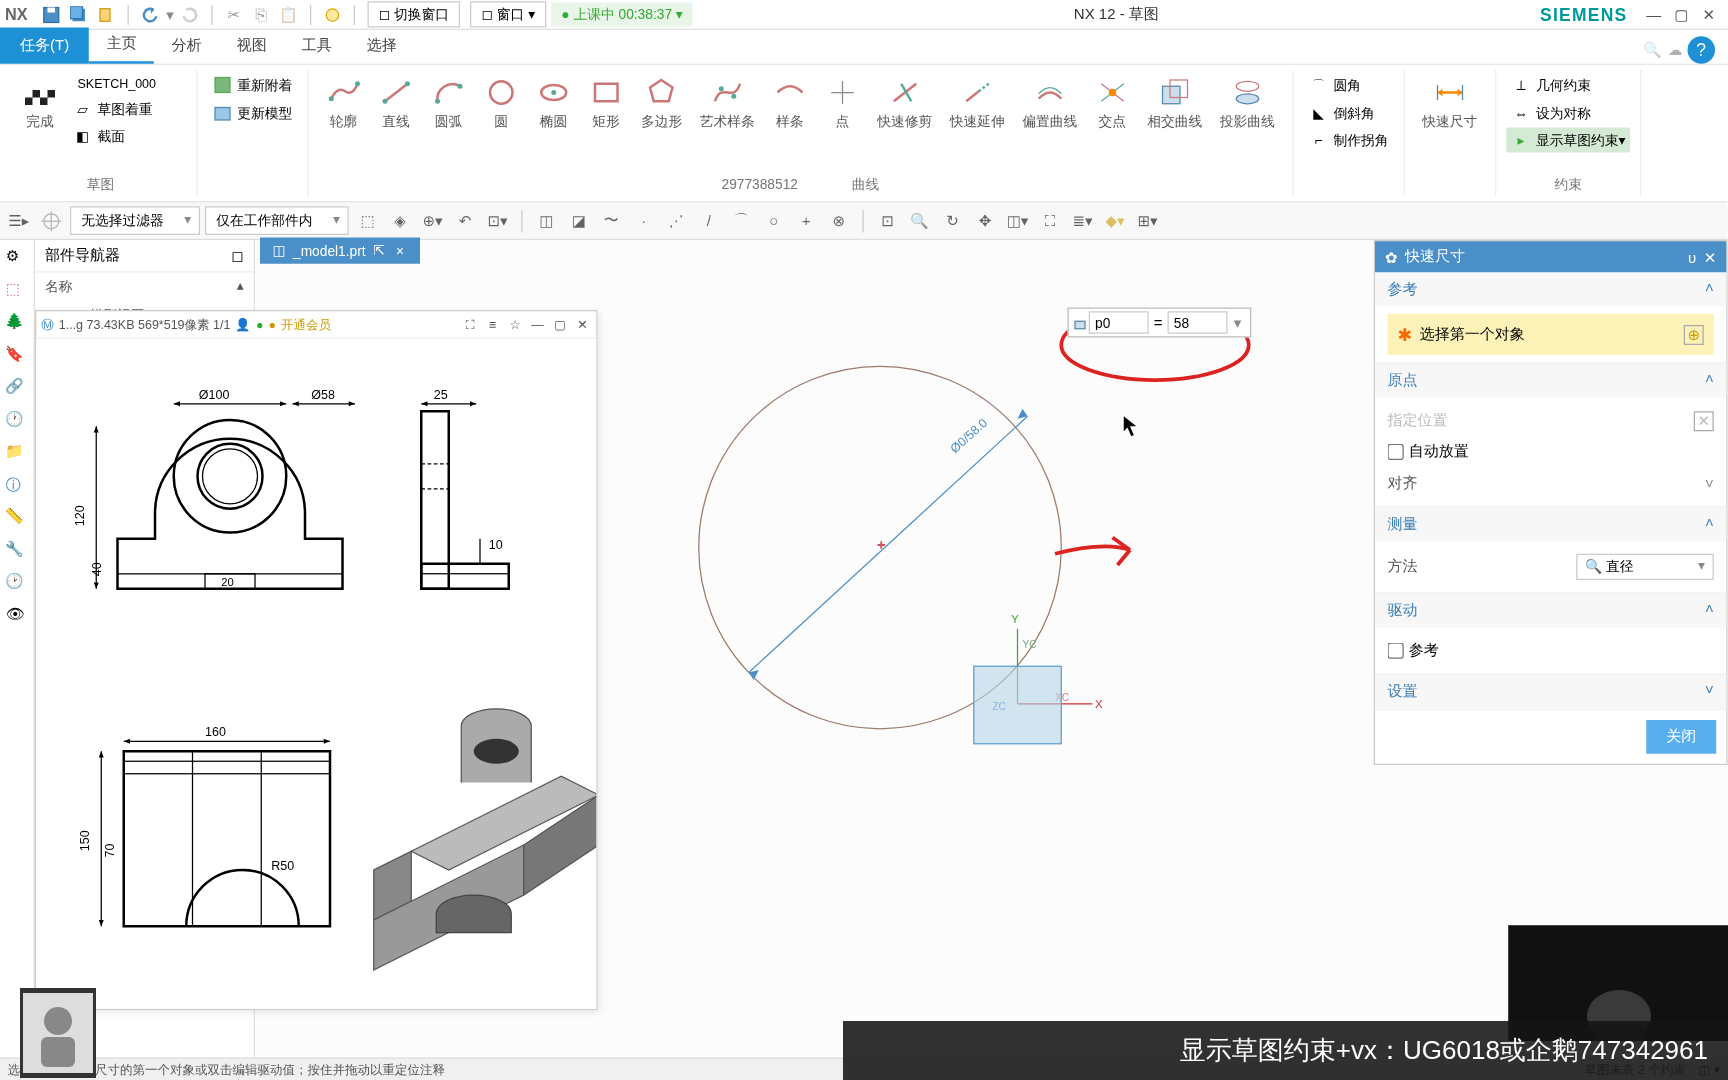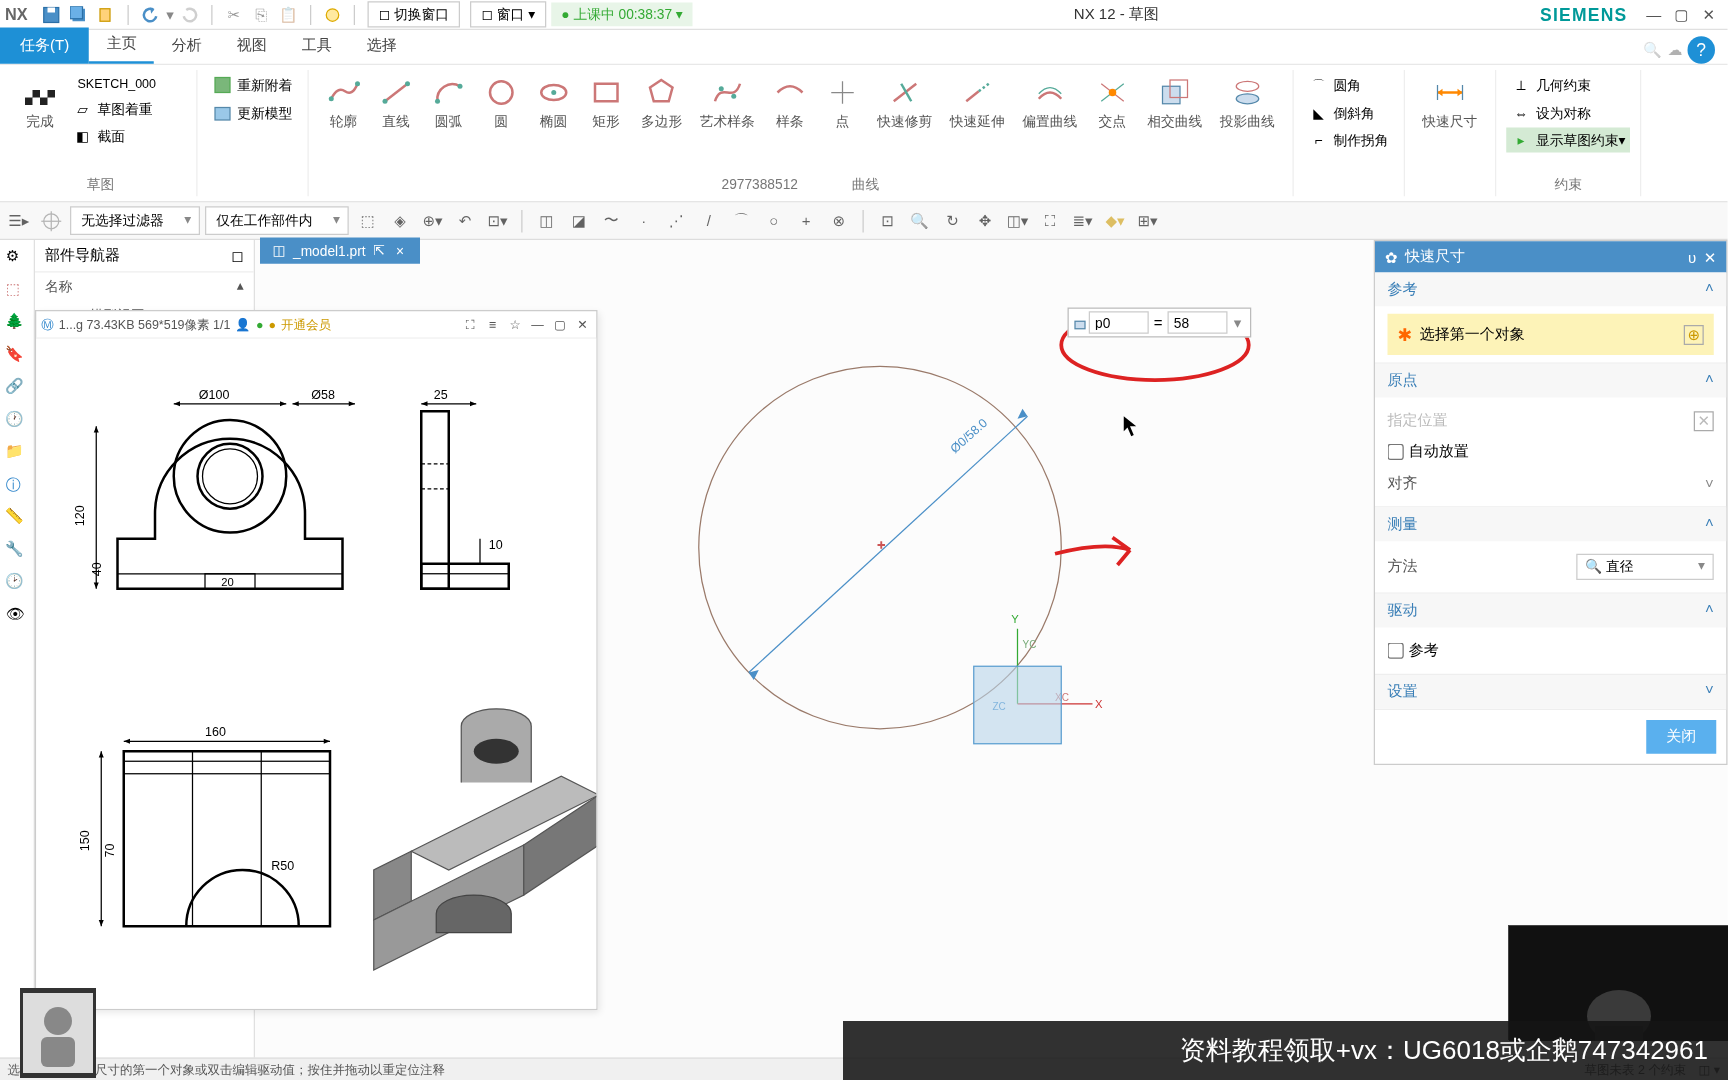--- a/index.html
+++ b/index.html
@@ -708,14 +708,14 @@
     </svg>
 </div>
 <div class="webcam">
   <svg width="220" height="115">
       <rect width="220" height="115" fill="#111"></rect>
       <ellipse cx="110" cy="90" rx="32" ry="26" fill="#3a3a3a"></ellipse>
       <rect x="86" y="100" width="48" height="20" fill="#2a2a2a"></rect>
     </svg>
 </div>
 <div class="overlay">
-  <span>资料教程领取+vx：UG6018或企鹅747342961</span>
+  <span>显示草图约束+vx：UG6018或企鹅747342961</span>
 </div>
 
 </body></html>

